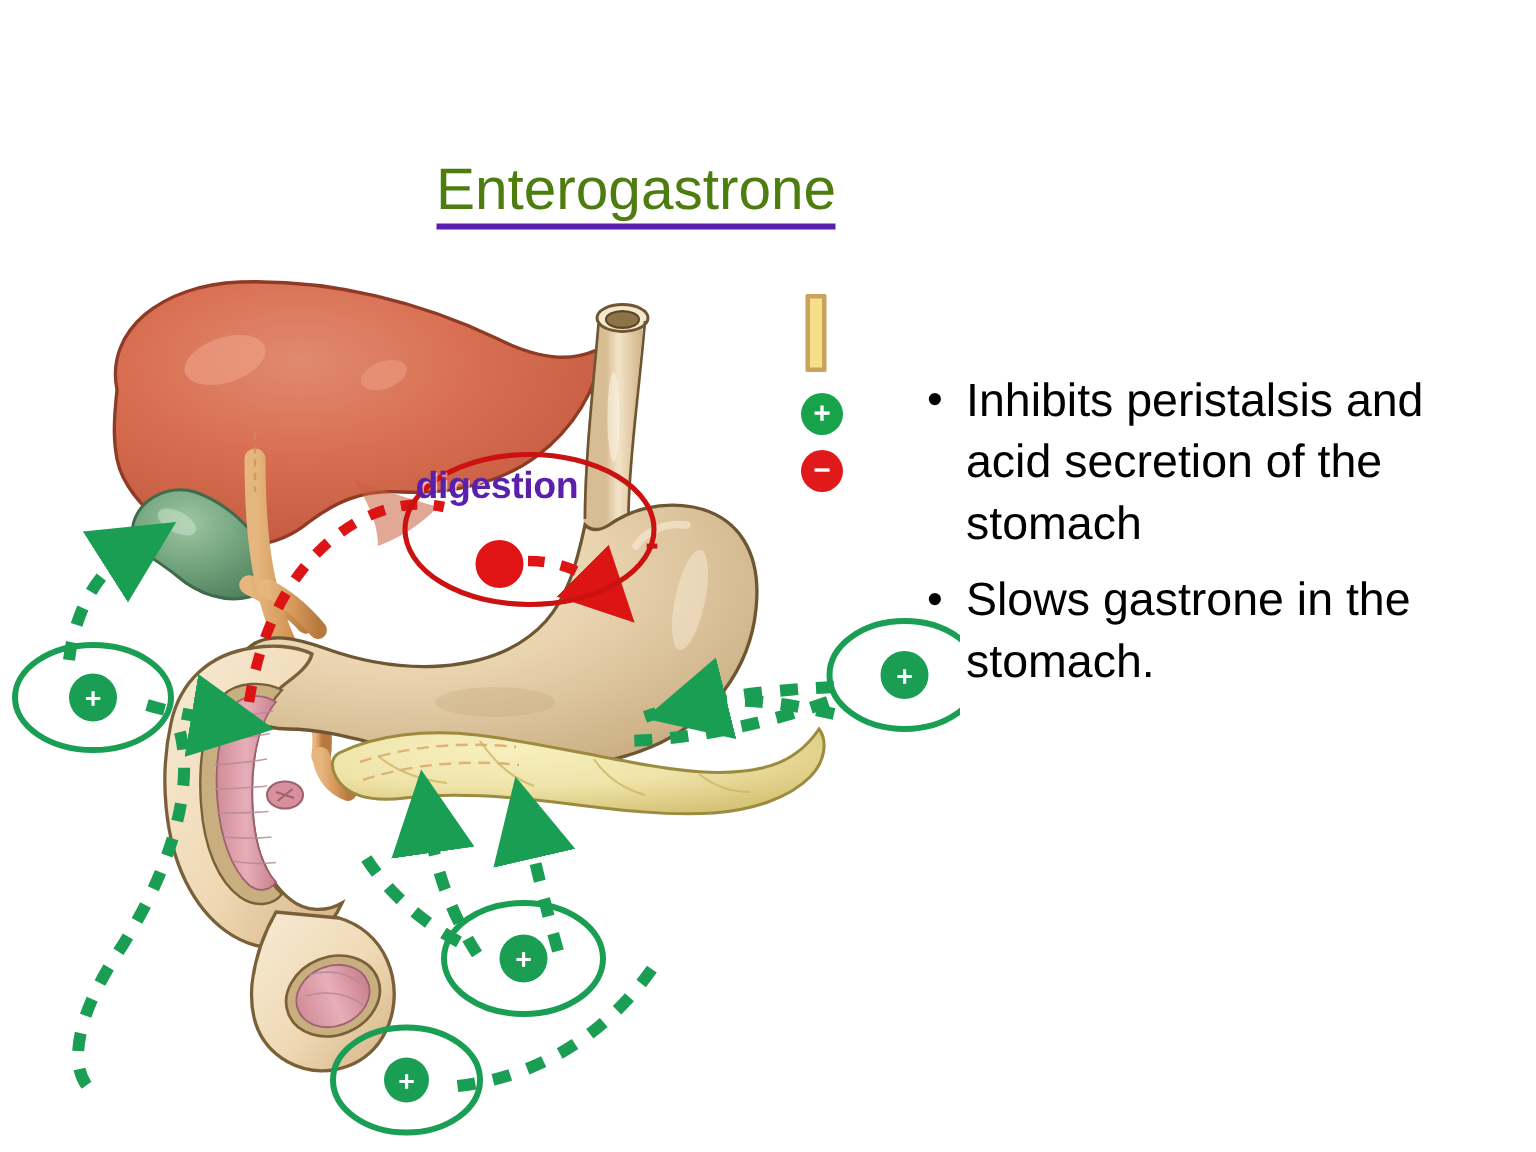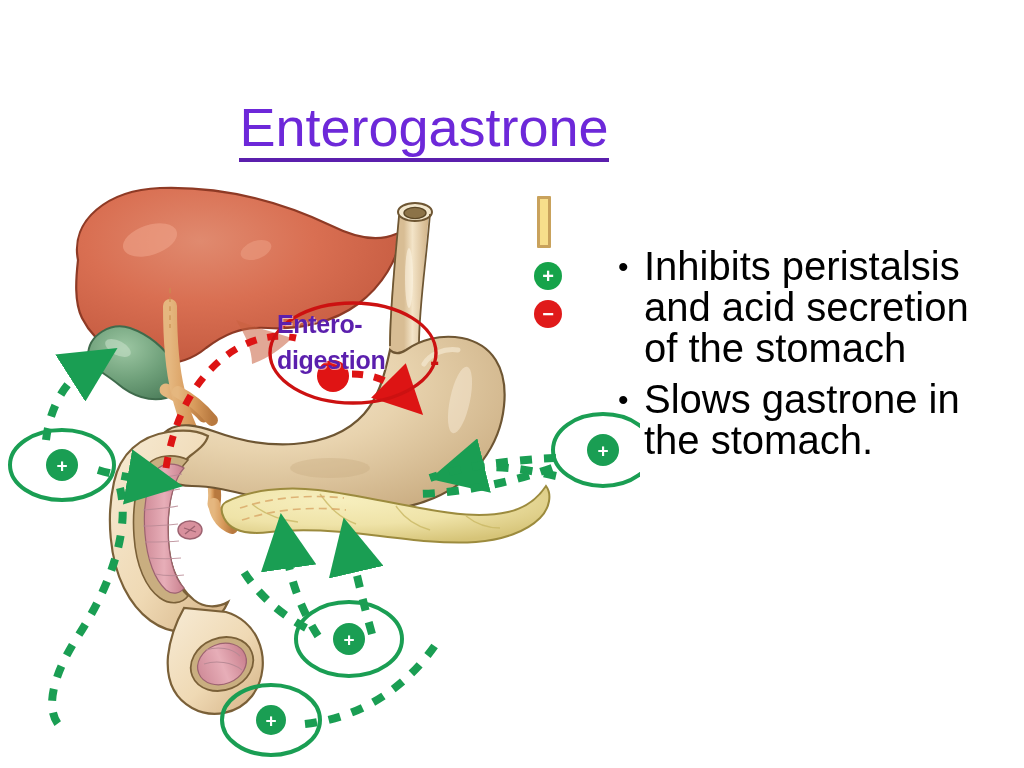--- a/index.html
+++ b/index.html
@@ -25,24 +25,24 @@
     background: #ffffff;
   }
 
   
   #slide-title {
     position: absolute;
     left: 0;
     top: 96px;
     width: 848px;
     text-align: center;
-    font-size: 54px;
+    font-size: 39px;
     line-height: 62px;
     font-weight: normal;
-    color: #6d28d9;
+    color: #4d7c0f;
     letter-spacing: 0px;
     white-space: nowrap;
   }
   #slide-title .tt {
     border-bottom: 4px solid #5B1FAD;
     padding-bottom: 1px;
   }
 
   
   #bullet-list {
@@ -61,21 +61,21 @@
     width: 32px;
     font-size: 30px;
     line-height: 41px;
     color: #000000;
     text-align: left;
     padding-left: 6px;
     box-sizing: border-box;
   }
   .bullet-text {
     flex: 1 1 auto;
-    font-size: 40px;
+    font-size: 31px;
     line-height: 41px;
     color: #000000;
   }
 
   
   #legend {
     position: absolute;
     left: 534px;
     top: 196px;
     width: 46px;
@@ -378,21 +378,20 @@
       <text class="plus-node-glyph" x="271" y="559" text-anchor="middle">+</text>
     </g>
 
     <g>
       <ellipse cx="353" cy="185" rx="83" ry="50" fill="none" stroke="#CC1111" stroke-width="3.4"></ellipse>
       <circle cx="333" cy="208" r="16" fill="#E01414"></circle>
     </g>
   </svg>
 
   <div id="eg-label">
-    <div>Entero-</div>
     <div>digestion</div>
   </div>
   <div id="eg-minus">-</div>
 
   <div id="legend">
     <div id="legend-bar"></div>
     <div class="legend-badge" id="legend-plus">
       <span class="glyph">+</span>
     </div>
     <div class="legend-badge" id="legend-minus">

